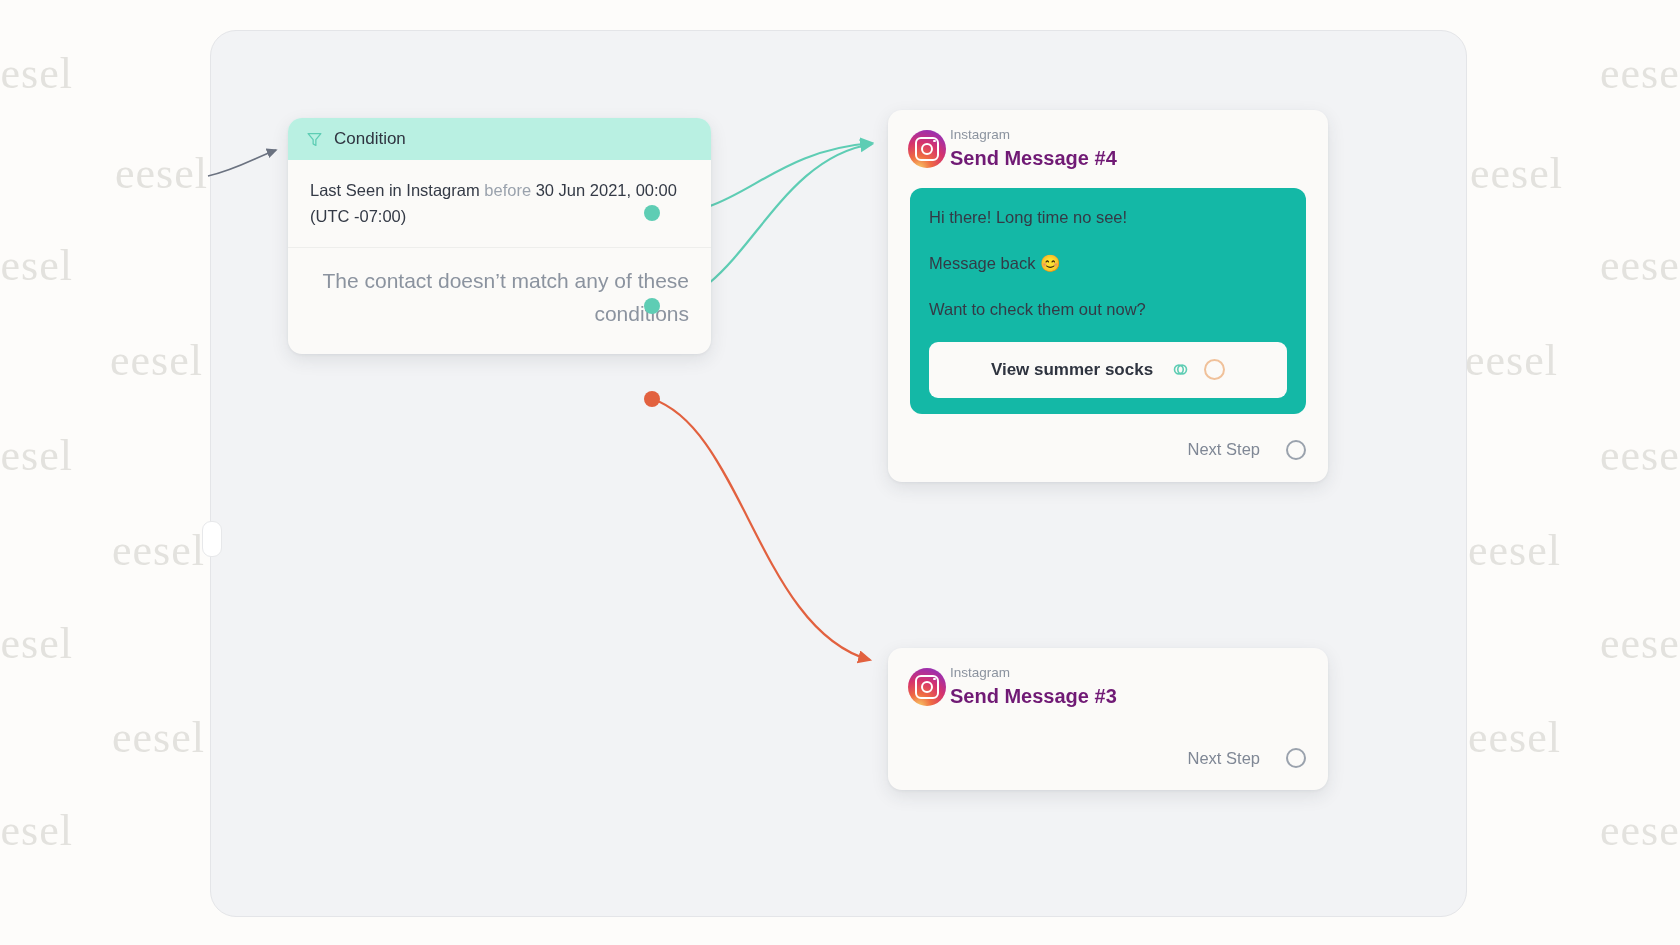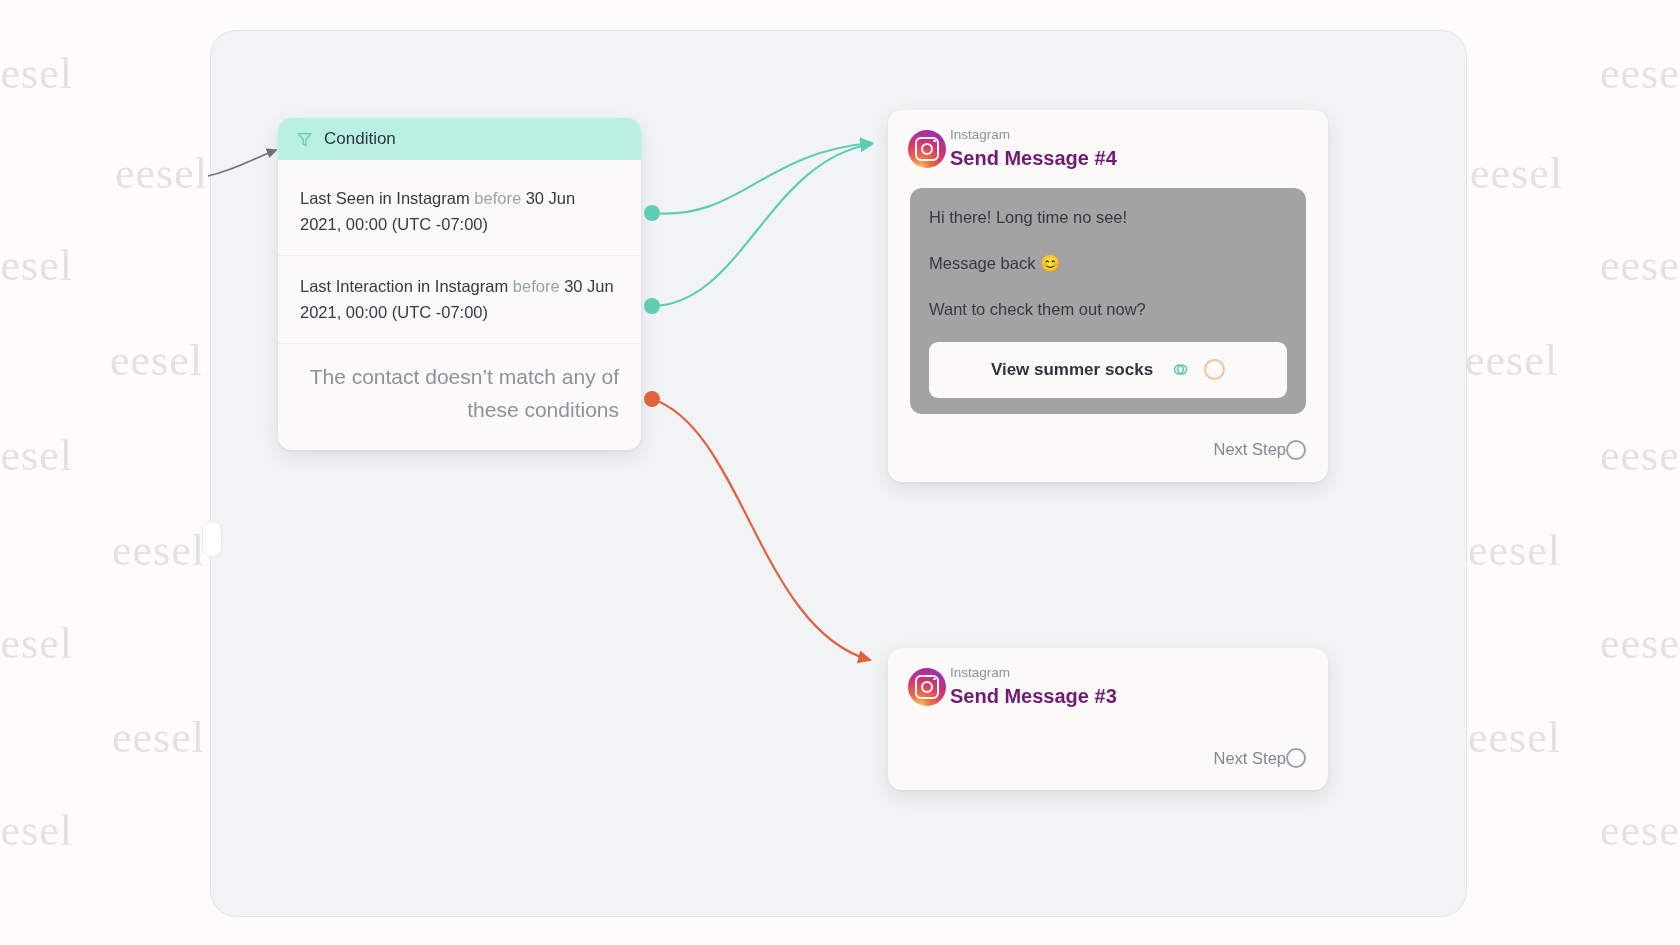--- a/index.html
+++ b/index.html
@@ -72,37 +72,37 @@
   
   .node {
     position: absolute;
     z-index: 4;
     border-radius: 14px;
     background: #fbfaf8;
     box-shadow: 0 6px 18px rgba(40,45,60,0.10), 0 1px 3px rgba(40,45,60,0.06);
   }
 
   
-  .cond-node { left: 278px; top: 118px; width: 363px; }
+  .cond-node { left: 288px; top: 118px; width: 423px; }
   .cond-header {
     display: flex;
     align-items: center;
     gap: 11px;
     height: 42px;
     padding: 0 18px;
     background: #b9f0e2;
     border-radius: 14px 14px 0 0;
   }
   .cond-header .title {
     font-size: 17px;
     color: #2f3440;
     font-weight: 400;
   }
   .funnel-icon { width: 17px; height: 17px; display:block; }
-  .cond-body { padding: 8px 0 14px 0; }
+  .cond-body { padding: 0 0 14px 0; }
   .cond-row {
     padding: 18px 22px 18px 22px;
     font-size: 16.5px;
     line-height: 1.55;
     color: #343a46;
   }
   .cond-row + .cond-row { border-top: 1px solid #eeeeec; }
   .cond-row .op { color: #9aa2ad; }
   .cond-fallback {
     border-top: 1px solid #eeeeec;
@@ -169,21 +169,21 @@
     margin-bottom: 3px;
   }
   .ig-title {
     font-size: 20px;
     color: #701a75;
     font-weight: 700;
   }
 
   .msg-bubble {
     margin: 4px 22px 0 22px;
-    background: #a3a3a3;
+    background: #14b8a6;
     border-radius: 12px;
     padding: 18px 19px 16px 19px;
   }
   .msg-bubble.short { padding: 17px 19px; }
   .msg-line {
     font-size: 16.5px;
     line-height: 1.45;
     color: #343a46;
     margin: 0 0 22px 0;
   }
@@ -210,21 +210,21 @@
   .circle-orange {
     width: 17px; height: 17px;
     border-radius: 50%;
     border: 2.6px solid #f0c19a;
   }
 
   .next-step {
     display: flex;
     align-items: center;
     justify-content: flex-end;
-    gap: 0;
+    gap: 26px;
     padding: 26px 22px 22px 22px;
   }
   .next-step .ns-label {
     font-size: 16.5px;
     color: #7f8795;
   }
   .circle-gray {
     width: 16px; height: 16px;
     border-radius: 50%;
     border: 2.2px solid #9aa2ad;
@@ -291,25 +291,20 @@
       <span class="title">Condition</span>
     </div>
 
     <div class="cond-body">
       <div class="cond-row">
         <span>Last Seen in Instagram</span>
         <span class="op">before</span>
         <span>30 Jun 2021, 00:00 (UTC -07:00)</span>
       </div>
 
-      <div class="cond-row">
-        <span>Last Interaction in Instagram</span>
-        <span class="op">before</span>
-        <span>30 Jun 2021, 00:00 (UTC -07:00)</span>
-      </div>
 
       <div class="cond-fallback">The contact doesn’t match any of these conditions</div>
     </div>
   </div>
 
   <div class="dot teal" style="left:644px; top:205px;"></div>
   <div class="dot teal" style="left:644px; top:298px;"></div>
   <div class="dot red" style="left:644px; top:391px;"></div>
 
   <div class="node ig-node ig-node-1">

